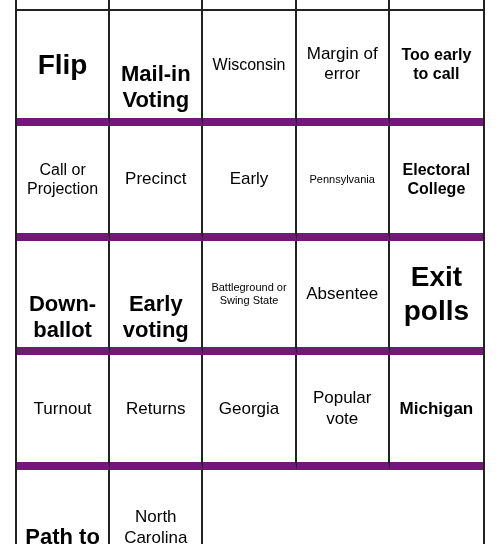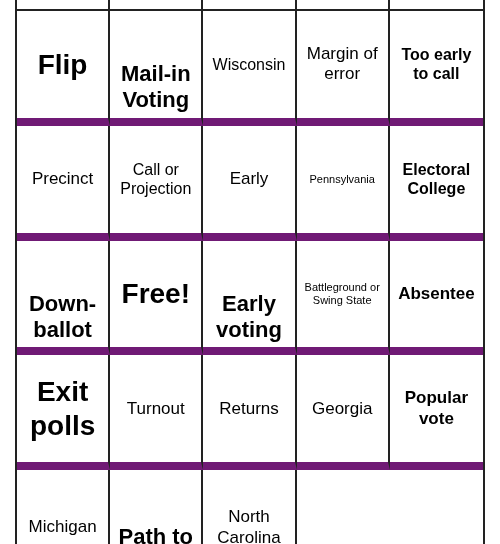--- a/index.html
+++ b/index.html
@@ -85,39 +85,36 @@
       <div class="bingo-cell">
         <span class="text-sm">Wisconsin</span>
       </div>
       <div class="bingo-cell">
         <span class="text-md">Margin of error</span>
       </div>
       <div class="bingo-cell">
         <span class="text-sm">Too early to call</span>
       </div>
       <div class="bingo-cell">
-        <span class="text-md">Precinct</span>
+        <span class="text-sm">Call or Projection</span>
       </div>
       <div class="bingo-cell">
-        <span class="text-sm">Call or Projection</span>
+        <span class="text-md">Precinct</span>
       </div>
       <div class="bingo-cell">
         <span class="text-md">Early</span>
       </div>
       <div class="bingo-cell">
         <span class="text-xs">Pennsylvania</span>
       </div>
       <div class="bingo-cell">
         <span class="text-sm">Electoral College</span>
       </div>
       <div class="bingo-cell">
         <span class="text-lg">Down-ballot</span>
-      </div>
-      <div class="bingo-cell">
-        <span class="text-xl">Free!</span>
       </div>
       <div class="bingo-cell">
         <span class="text-lg">Early voting</span>
       </div>
       <div class="bingo-cell">
         <span class="text-xs">Battleground or Swing State</span>
       </div>
       <div class="bingo-cell">
         <span class="text-md">Absentee</span>
       </div>

